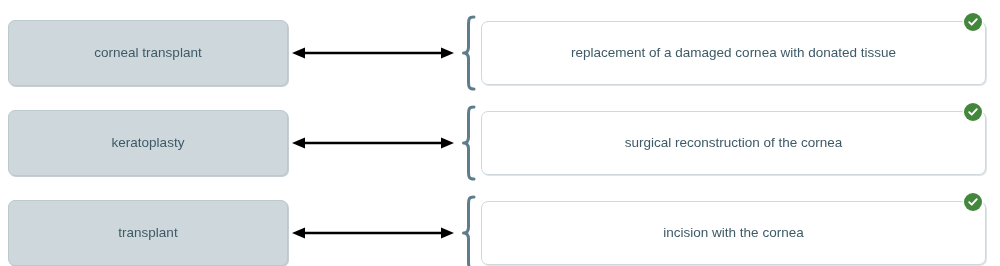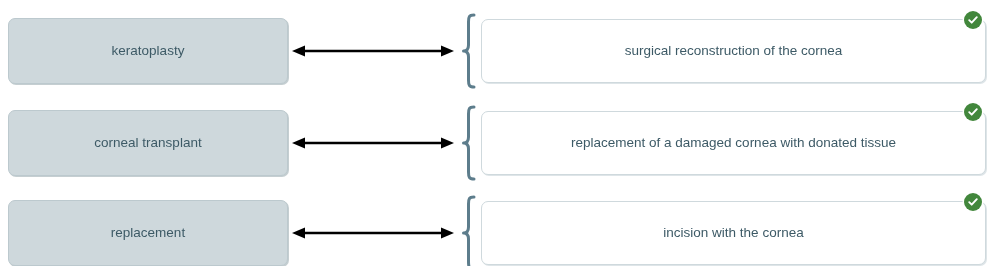--- a/index.html
+++ b/index.html
@@ -127,92 +127,92 @@
     justify-content: center;
     z-index: 5;
   }
   .correct-badge svg { display: block; }
 </style>
 </head>
 <body>
 
 <div class="matching-exercise">
 
-  <div class="match-row row-2">
+  <div class="match-row row-1">
 
     <div class="term-tile">
-      <span class="term-label">keratoplasty</span>
+      <span class="term-label">corneal transplant</span>
     </div>
 
     <div class="connector">
       <svg width="164" height="14" viewBox="0 0 164 14" aria-hidden="true">
         <line x1="13" y1="7" x2="151" y2="7" stroke="#000000" stroke-width="2.6"></line>
         <polygon points="1,7 14,1.5 14,12.5" fill="#000000"></polygon>
         <polygon points="163,7 150,1.5 150,12.5" fill="#000000"></polygon>
       </svg>
     </div>
 
     <div class="brace">
       <svg width="16" height="76" viewBox="0 0 16 76" aria-hidden="true">
         <path d="M13 2 C8 2 7.5 4 7.5 9 L7.5 32 C7.5 36 5.5 38 2.5 38
                  C5.5 38 7.5 40 7.5 44 L7.5 67 C7.5 72 8 74 13 74" fill="none" stroke="#5d7d8c" stroke-width="3" stroke-linecap="round" stroke-linejoin="round"></path>
       </svg>
     </div>
 
     <div class="definition-wrap">
       <div class="definition-tile">
-        <span class="definition-label">surgical reconstruction of the cornea</span>
+        <span class="definition-label">replacement of a damaged cornea with donated tissue</span>
       </div>
       <div class="correct-badge">
         <svg width="12" height="12" viewBox="0 0 12 12" aria-hidden="true">
           <path d="M2.2 6.2 L4.7 8.7 L9.8 3.2" fill="none" stroke="#ffffff" stroke-width="1.9" stroke-linecap="round" stroke-linejoin="round"></path>
         </svg>
       </div>
     </div>
 
   </div>
 
-  <div class="match-row row-1">
+  <div class="match-row row-2">
 
     <div class="term-tile">
-      <span class="term-label">corneal transplant</span>
+      <span class="term-label">keratoplasty</span>
     </div>
 
     <div class="connector">
       <svg width="164" height="14" viewBox="0 0 164 14" aria-hidden="true">
         <line x1="13" y1="7" x2="151" y2="7" stroke="#000000" stroke-width="2.6"></line>
         <polygon points="1,7 14,1.5 14,12.5" fill="#000000"></polygon>
         <polygon points="163,7 150,1.5 150,12.5" fill="#000000"></polygon>
       </svg>
     </div>
 
     <div class="brace">
       <svg width="16" height="76" viewBox="0 0 16 76" aria-hidden="true">
         <path d="M13 2 C8 2 7.5 4 7.5 9 L7.5 32 C7.5 36 5.5 38 2.5 38
                  C5.5 38 7.5 40 7.5 44 L7.5 67 C7.5 72 8 74 13 74" fill="none" stroke="#5d7d8c" stroke-width="3" stroke-linecap="round" stroke-linejoin="round"></path>
       </svg>
     </div>
 
     <div class="definition-wrap">
       <div class="definition-tile">
-        <span class="definition-label">replacement of a damaged cornea with donated tissue</span>
+        <span class="definition-label">surgical reconstruction of the cornea</span>
       </div>
       <div class="correct-badge">
         <svg width="12" height="12" viewBox="0 0 12 12" aria-hidden="true">
           <path d="M2.2 6.2 L4.7 8.7 L9.8 3.2" fill="none" stroke="#ffffff" stroke-width="1.9" stroke-linecap="round" stroke-linejoin="round"></path>
         </svg>
       </div>
     </div>
 
   </div>
 
   <div class="match-row row-3">
 
     <div class="term-tile">
-      <span class="term-label">replacement</span>
+      <span class="term-label">transplant</span>
     </div>
 
     <div class="connector">
       <svg width="164" height="14" viewBox="0 0 164 14" aria-hidden="true">
         <line x1="13" y1="7" x2="151" y2="7" stroke="#000000" stroke-width="2.6"></line>
         <polygon points="1,7 14,1.5 14,12.5" fill="#000000"></polygon>
         <polygon points="163,7 150,1.5 150,12.5" fill="#000000"></polygon>
       </svg>
     </div>
 

